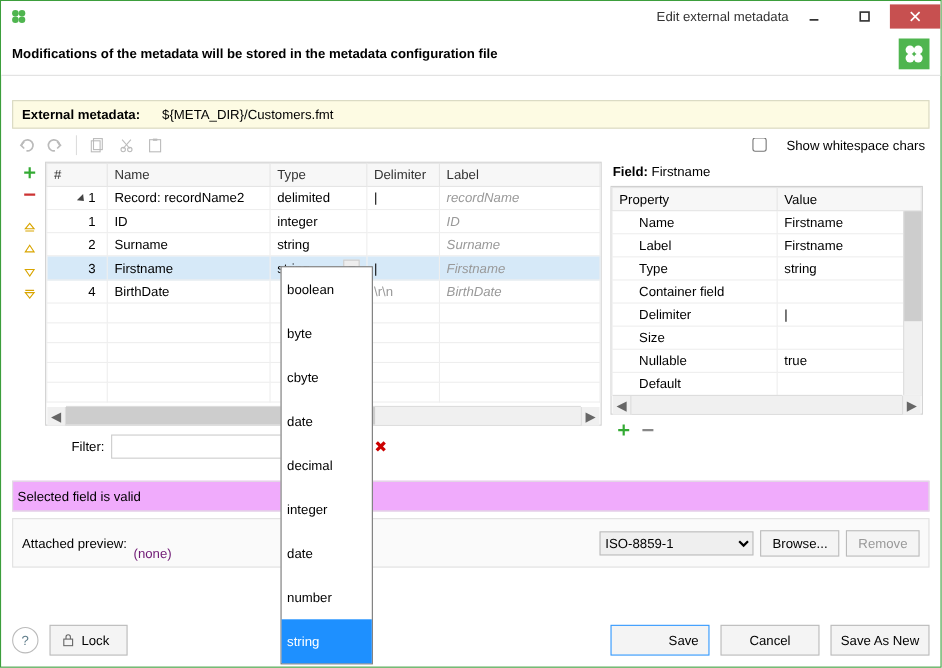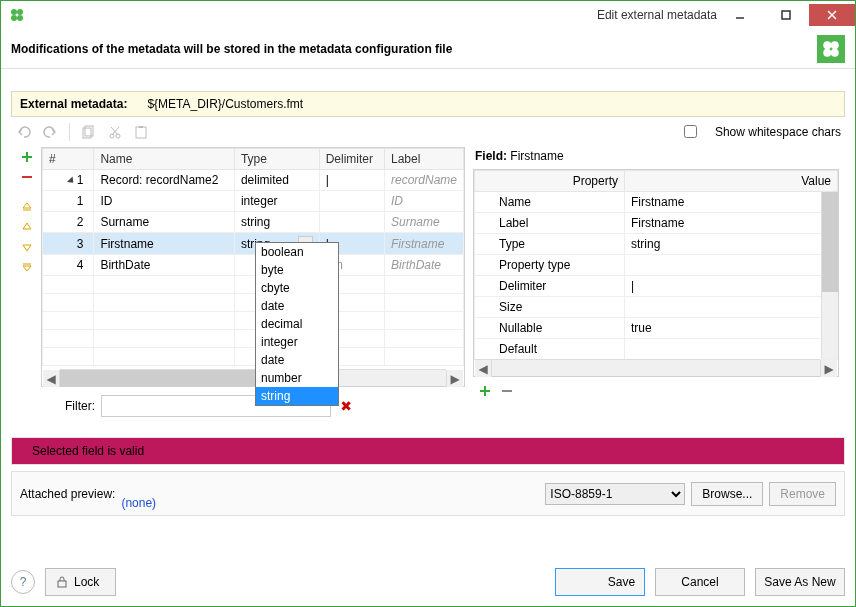--- a/index.html
+++ b/index.html
@@ -33,44 +33,44 @@
 .grid .idx { text-align: right; padding-right: 10px; }
 .grid .italic { color: #999; font-style: italic; }
 .grid .dim { color: #999; }
 .expand-tri { display: inline-block; width: 0; height: 0; border-top: 4px solid transparent; border-bottom: 4px solid transparent; border-left: 5px solid #444; transform: rotate(45deg); margin-right: 3px; vertical-align: middle; }
 .scrollbar-h { position: absolute; bottom: 0; left: 18px; right: 18px; height: 17px; background: #f0f0f0; border-top: 1px solid #ddd; }
 .scrollbar-h .thumb { position: absolute; left: 0; width: 60%; height: 100%; background: #cdcdcd; }
 .scrollbar-h .arrow { position: absolute; top: 0; width: 17px; height: 17px; background: #f0f0f0; display: flex; align-items: center; justify-content: center; color: #666; cursor: pointer; }
 .scrollbar-h .arrow.l { left: -17px; border-right: 1px solid #ddd; }
 .scrollbar-h .arrow.r { right: -17px; border-left: 1px solid #ddd; }
 .dropdown-pop { position: absolute; top: 94px; left: 213px; width: 84px; background: #fff; border: 1px solid #767676; z-index: 100; }
-.dropdown-pop .opt { padding: 2px 5px; cursor: pointer; }
+.dropdown-pop .opt { padding: 13px 5px; cursor: pointer; }
 .dropdown-pop .opt.sel { background: #1e90ff; color: #fff; }
 .type-cell { display: flex; align-items: center; }
 .type-cell .dd-arrow { margin-left: auto; width: 15px; height: 15px; background: #eee; border: 1px solid #ccc; display: flex; align-items: center; justify-content: center; cursor: pointer; }
 .filter-row { display: flex; align-items: center; gap: 6px; padding: 8px 0 0 24px; }
 .filter-row input { width: 230px; height: 22px; border: 1px solid #ccc; padding: 0 4px; }
 .filter-clear { color: #c00; font-size: 14px; cursor: pointer; width: 18px; text-align: center; }
-.right-panel { width: 366px; }
+.right-panel { width: 284px; }
 .rp-title { padding: 2px 2px 6px 2px; }
 .rp-title b { font-weight: 700; }
 .prop-wrap { border: 1px solid #d0d0d0; height: 208px; position: relative; }
 .prop-table { width: 100%; border-collapse: collapse; }
-.prop-table th { background: #f7f7f7; border: 1px solid #e5e5e5; text-align: right; padding: 3px 6px; font-weight: 400; }
+.prop-table th { background: #f7f7f7; border: 1px solid #e5e5e5; text-align: left; padding: 3px 6px; font-weight: 400; }
 .prop-table td { border: 1px solid #eee; padding: 3px 6px; height: 18px; }
 .prop-table .group { font-weight: 700; }
 .prop-table .group .tri { display: inline-block; width: 0; height: 0; border-top: 4px solid transparent; border-bottom: 4px solid transparent; border-left: 5px solid #444; transform: rotate(45deg); margin-right: 4px; }
 .prop-table .sub td:first-child { padding-left: 24px; }
 .scrollbar-v { position: absolute; right: 0; top: 22px; bottom: 17px; width: 17px; background: #f0f0f0; border-left: 1px solid #ddd; }
 .scrollbar-v .thumb { position: absolute; top: 0; left: 0; right: 0; height: 60%; background: #cdcdcd; }
 .rp-actions { display: flex; gap: 6px; padding: 6px 0 0 4px; }
 .rp-actions .ic { width: 16px; height: 16px; cursor: pointer; display: flex; align-items: center; justify-content: center; }
-.status-bar { margin: 10px 10px 6px 10px; border: 1px solid #e0e0e0; padding: 6px 20px; background: #be185d; }
+.status-bar { margin: 10px 10px 6px 10px; border: 1px solid #e0e0e0; padding: 6px 4px; background: #f0abfc; }
 .preview-bar { margin: 0 10px; border: 1px solid #e0e0e0; padding: 5px 8px; display: flex; align-items: center; gap: 6px; background: #fafafa; }
-.preview-bar .none { color: #1d4ed8; margin-top: 19px; }
+.preview-bar .none { color: #701a75; margin-top: 19px; }
 .preview-bar select { height: 22px; width: 140px; border: 1px solid #bbb; }
 .preview-bar button { height: 24px; padding: 0 10px; border: 1px solid #bbb; background: #f4f4f4; cursor: pointer; }
 .preview-bar button:disabled { color: #999; cursor: default; }
 .bottom-bar { position: absolute; bottom: 10px; left: 10px; right: 10px; display: flex; align-items: center; gap: 10px; }
 .help-btn { width: 24px; height: 24px; border: 1px solid #bbb; border-radius: 12px; display: flex; align-items: center; justify-content: center; color: #607d8b; cursor: pointer; }
 .lock-btn { height: 28px; padding: 0 16px 0 10px; border: 1px solid #bbb; background: #f4f4f4; display: flex; align-items: center; gap: 6px; cursor: pointer; }
 .main-btn { height: 28px; width: 90px; border: 1px solid #bbb; background: #f4f4f4; cursor: pointer; text-align: center; }
 .main-btn.primary { border-color: #3399ff; padding-left: 43px; }
 .spacer { flex: 1; }
 </style>
@@ -342,21 +342,21 @@
               </tr>
               <tr class="sub">
                 <td>Label</td>
                 <td class="italic">Firstname</td>
               </tr>
               <tr class="sub">
                 <td>Type</td>
                 <td class="">string</td>
               </tr>
               <tr class="sub">
-                <td>Property type</td>
+                <td>Container field</td>
                 <td class=""></td>
               </tr>
               <tr class="sub">
                 <td>Delimiter</td>
                 <td class="">|</td>
               </tr>
               <tr class="sub">
                 <td>Size</td>
                 <td class=""></td>
               </tr>

